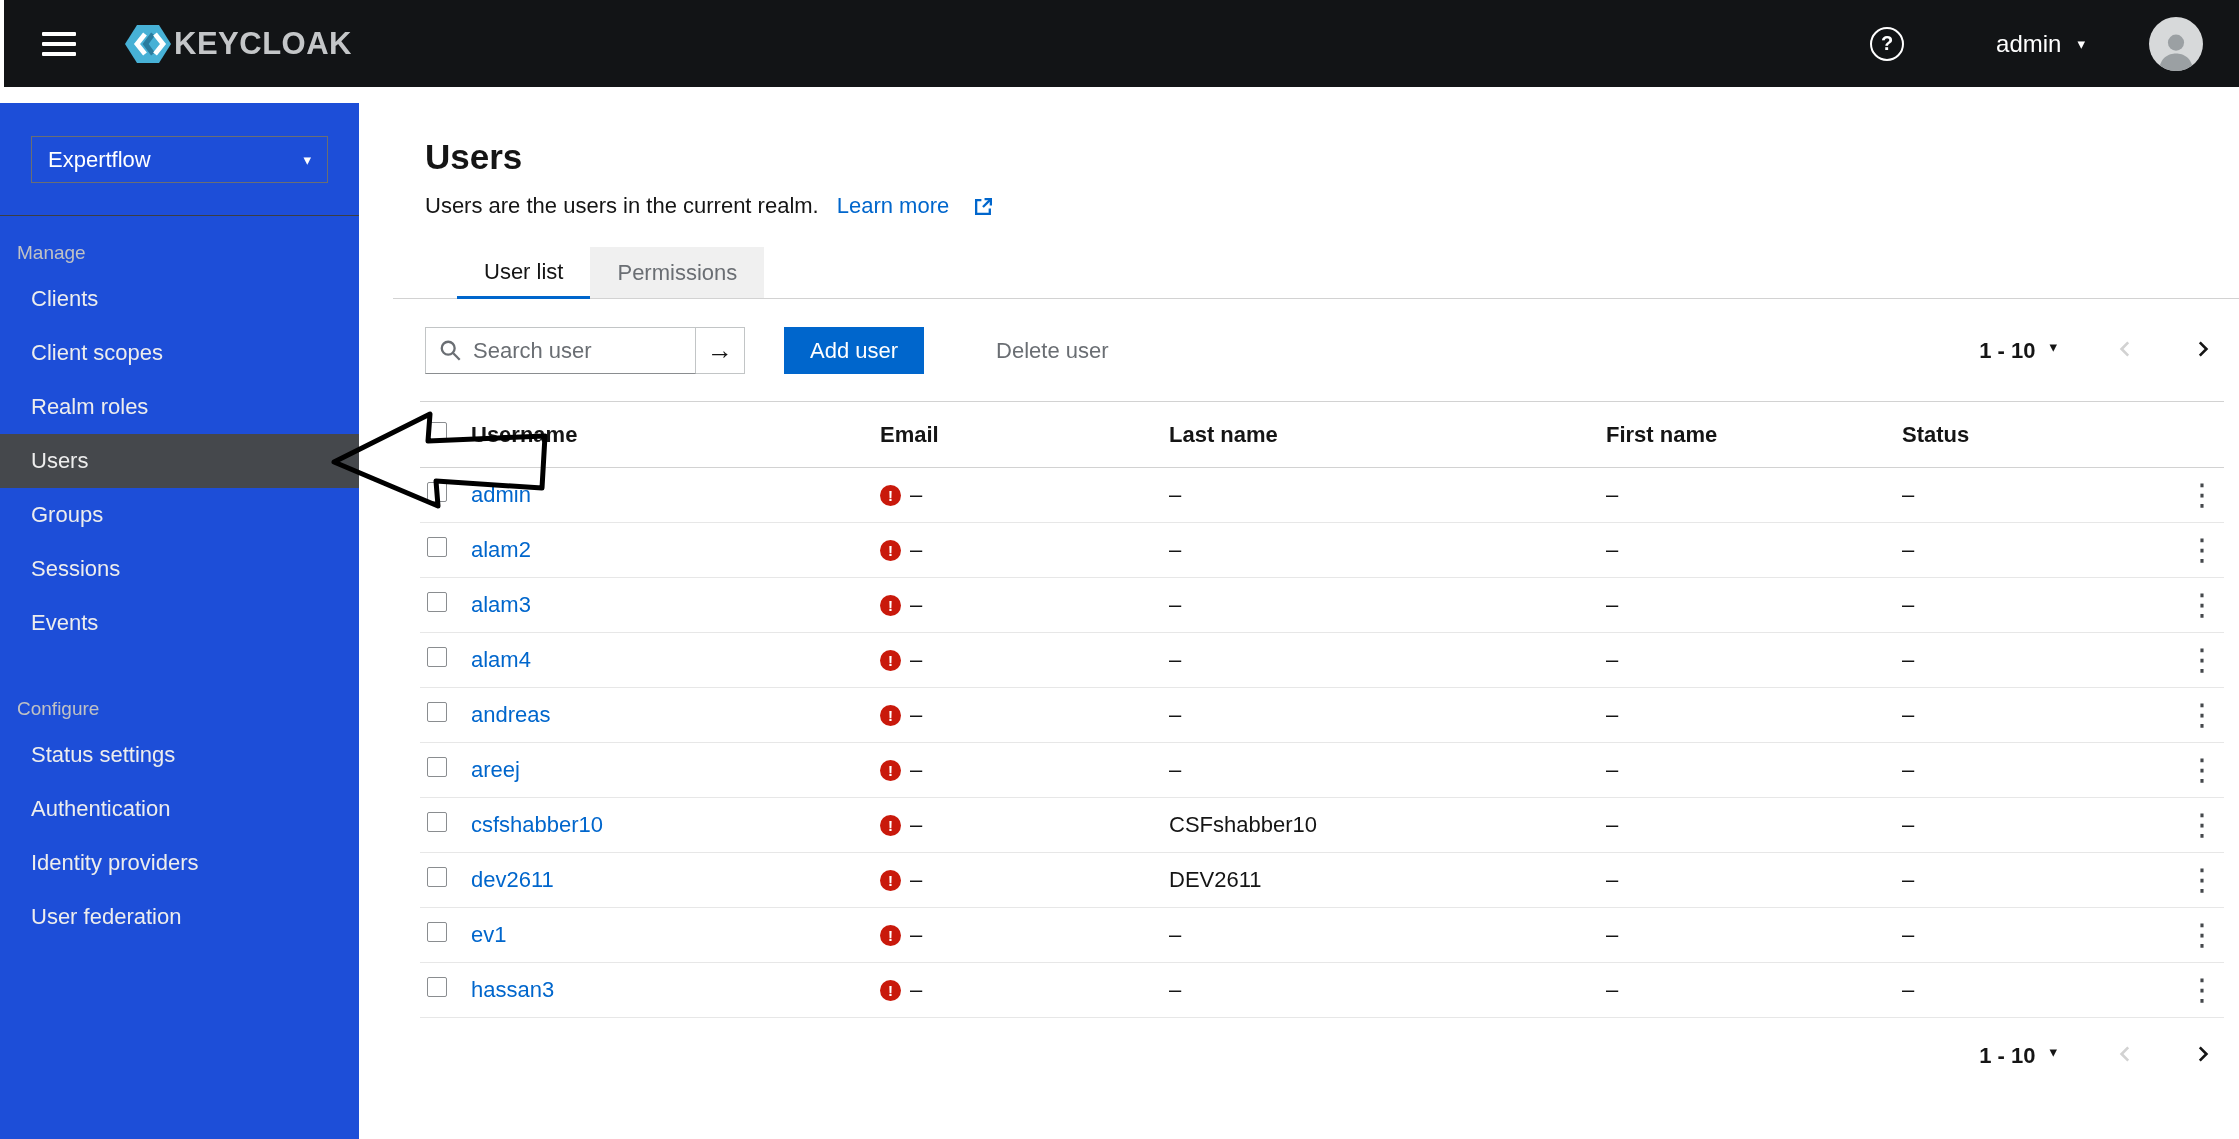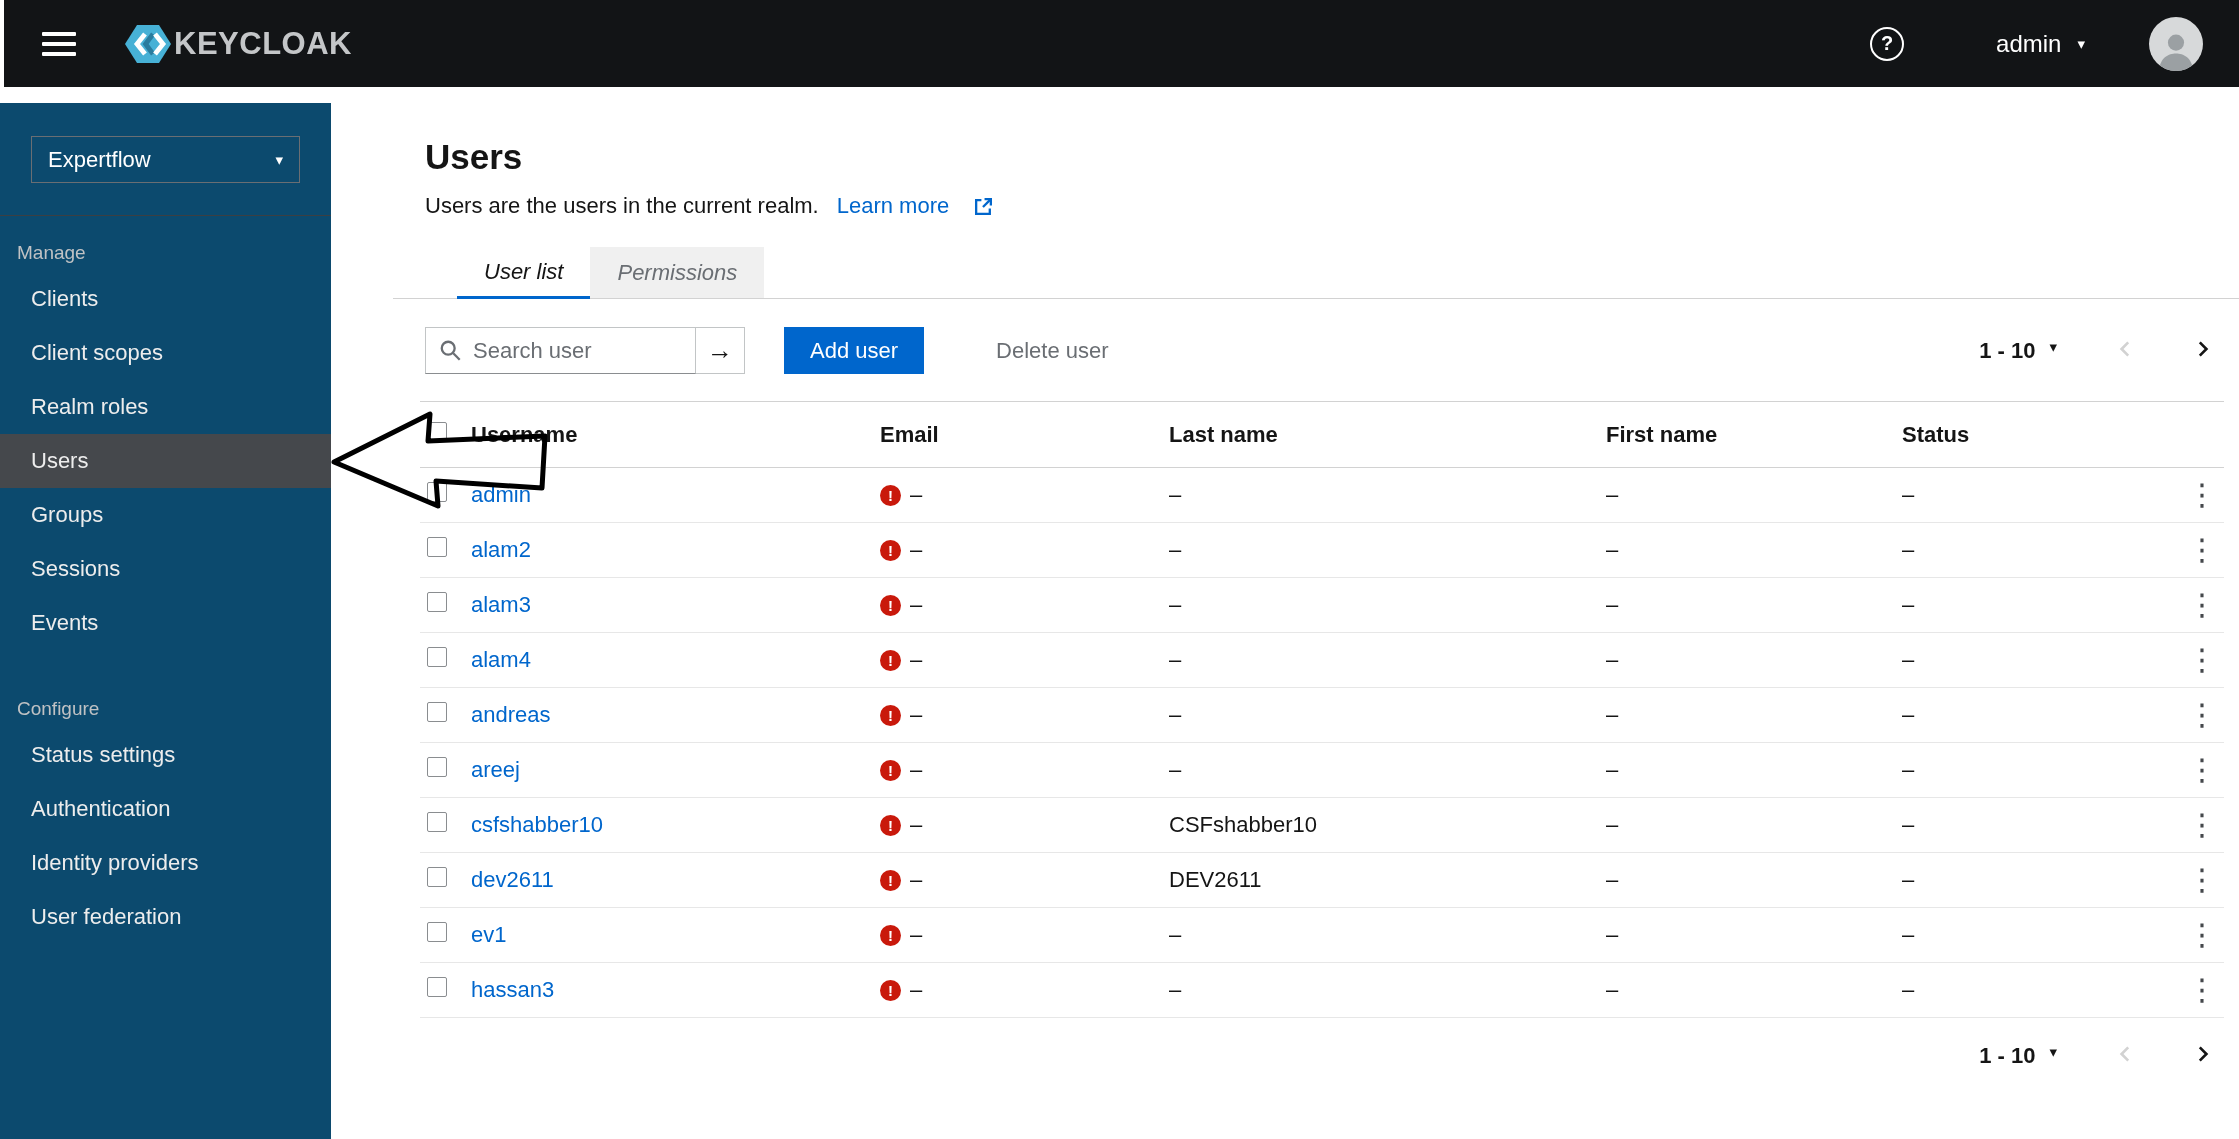--- a/index.html
+++ b/index.html
@@ -19,21 +19,21 @@
   .topbar-right { margin-left:auto; display:flex; align-items:center; margin-right:40px; }
   .help-circle { width:34px; height:34px; border:2.5px solid #fff; border-radius:50%; color:#fff;
                  display:flex; align-items:center; justify-content:center; font-size:20px; font-weight:bold; cursor:pointer; }
   .user-menu { display:flex; align-items:center; margin-left:92px; cursor:pointer; }
   .user-name { color:#fff; font-size:24px; }
   .caret { font-size:15px; color:#fff; margin-left:16px; }
   .avatar { width:54px; height:54px; border-radius:50%; background:#d7d9da; margin-left:64px;
             display:flex; align-items:flex-end; justify-content:center; overflow:hidden; }
 
   
-  .sidebar { position:absolute; top:103px; left:0; width:331px; bottom:0; background:#0c4a6e; z-index:5; }
+  .sidebar { position:absolute; top:103px; left:0; width:359px; bottom:0; background:#1d4ed8; z-index:5; }
   .realm-box { margin:33px 31px 0; height:47px; border:1px solid #6a6e73;
                display:flex; align-items:center; justify-content:space-between; padding:0 16px;
                color:#fff; font-size:22px; cursor:pointer; }
   .realm-box .caret { margin-left:8px; }
   .sidebar-divider { height:1px; background:#3c3f42; margin-top:32px; }
   .nav-section-label { margin:26px 0 8px 17px; font-size:19px; color:#c0c2c4; }
   .nav-section-label.second { margin-top:48px; }
   .nav-item { height:54px; display:flex; align-items:center; padding-left:31px;
               color:#ededed; font-size:22px; cursor:pointer; }
   .nav-item.selected { background:#45484c; }
@@ -41,21 +41,21 @@
   
   .main { position:absolute; top:103px; left:393px; right:0; bottom:0; background:#fff; }
   .page-head { padding:34px 0 0 32px; }
   .page-title { font-size:35px; font-weight:700; margin:0; }
   .page-sub { margin-top:16px; font-size:22px; display:flex; align-items:center; }
   .learn-more { color:#0066cc; margin-left:18px; display:inline-flex; align-items:center; gap:24px;
                 text-decoration:none; font-size:22px; cursor:pointer; }
 
   .tabs { margin-top:28px; padding-left:64px; display:flex; border-bottom:1px solid #d2d2d2; }
   .tab { height:52px; padding:0 27px; font-size:22px; display:flex; align-items:center;
-         border-bottom:3px solid transparent; margin-bottom:-1px; cursor:pointer;font-style:italic; }
+         border-bottom:3px solid transparent; margin-bottom:-1px; cursor:pointer; }
   .tab.active { color:#151515; border-bottom-color:#0066cc; background:#fff; }
   .tab.inactive { background:#f0f0f0; color:#6a6e73; border-bottom:1px solid #d2d2d2; }
 
   .toolbar { display:flex; align-items:center; padding:28px 26px 27px 32px; }
   .search-group { display:flex;border-radius:13px; }
   .search-wrap { position:relative; }
   .search-input { width:271px; height:47px; border:1px solid #c2c5c6; border-bottom-color:#8a8d90;
                   padding:0 10px 0 47px; font-size:22px; color:#151515; outline:none;
                   font-family:"Liberation Sans", sans-serif; }
   .search-input::placeholder { color:#6a6e73; opacity:1; }

